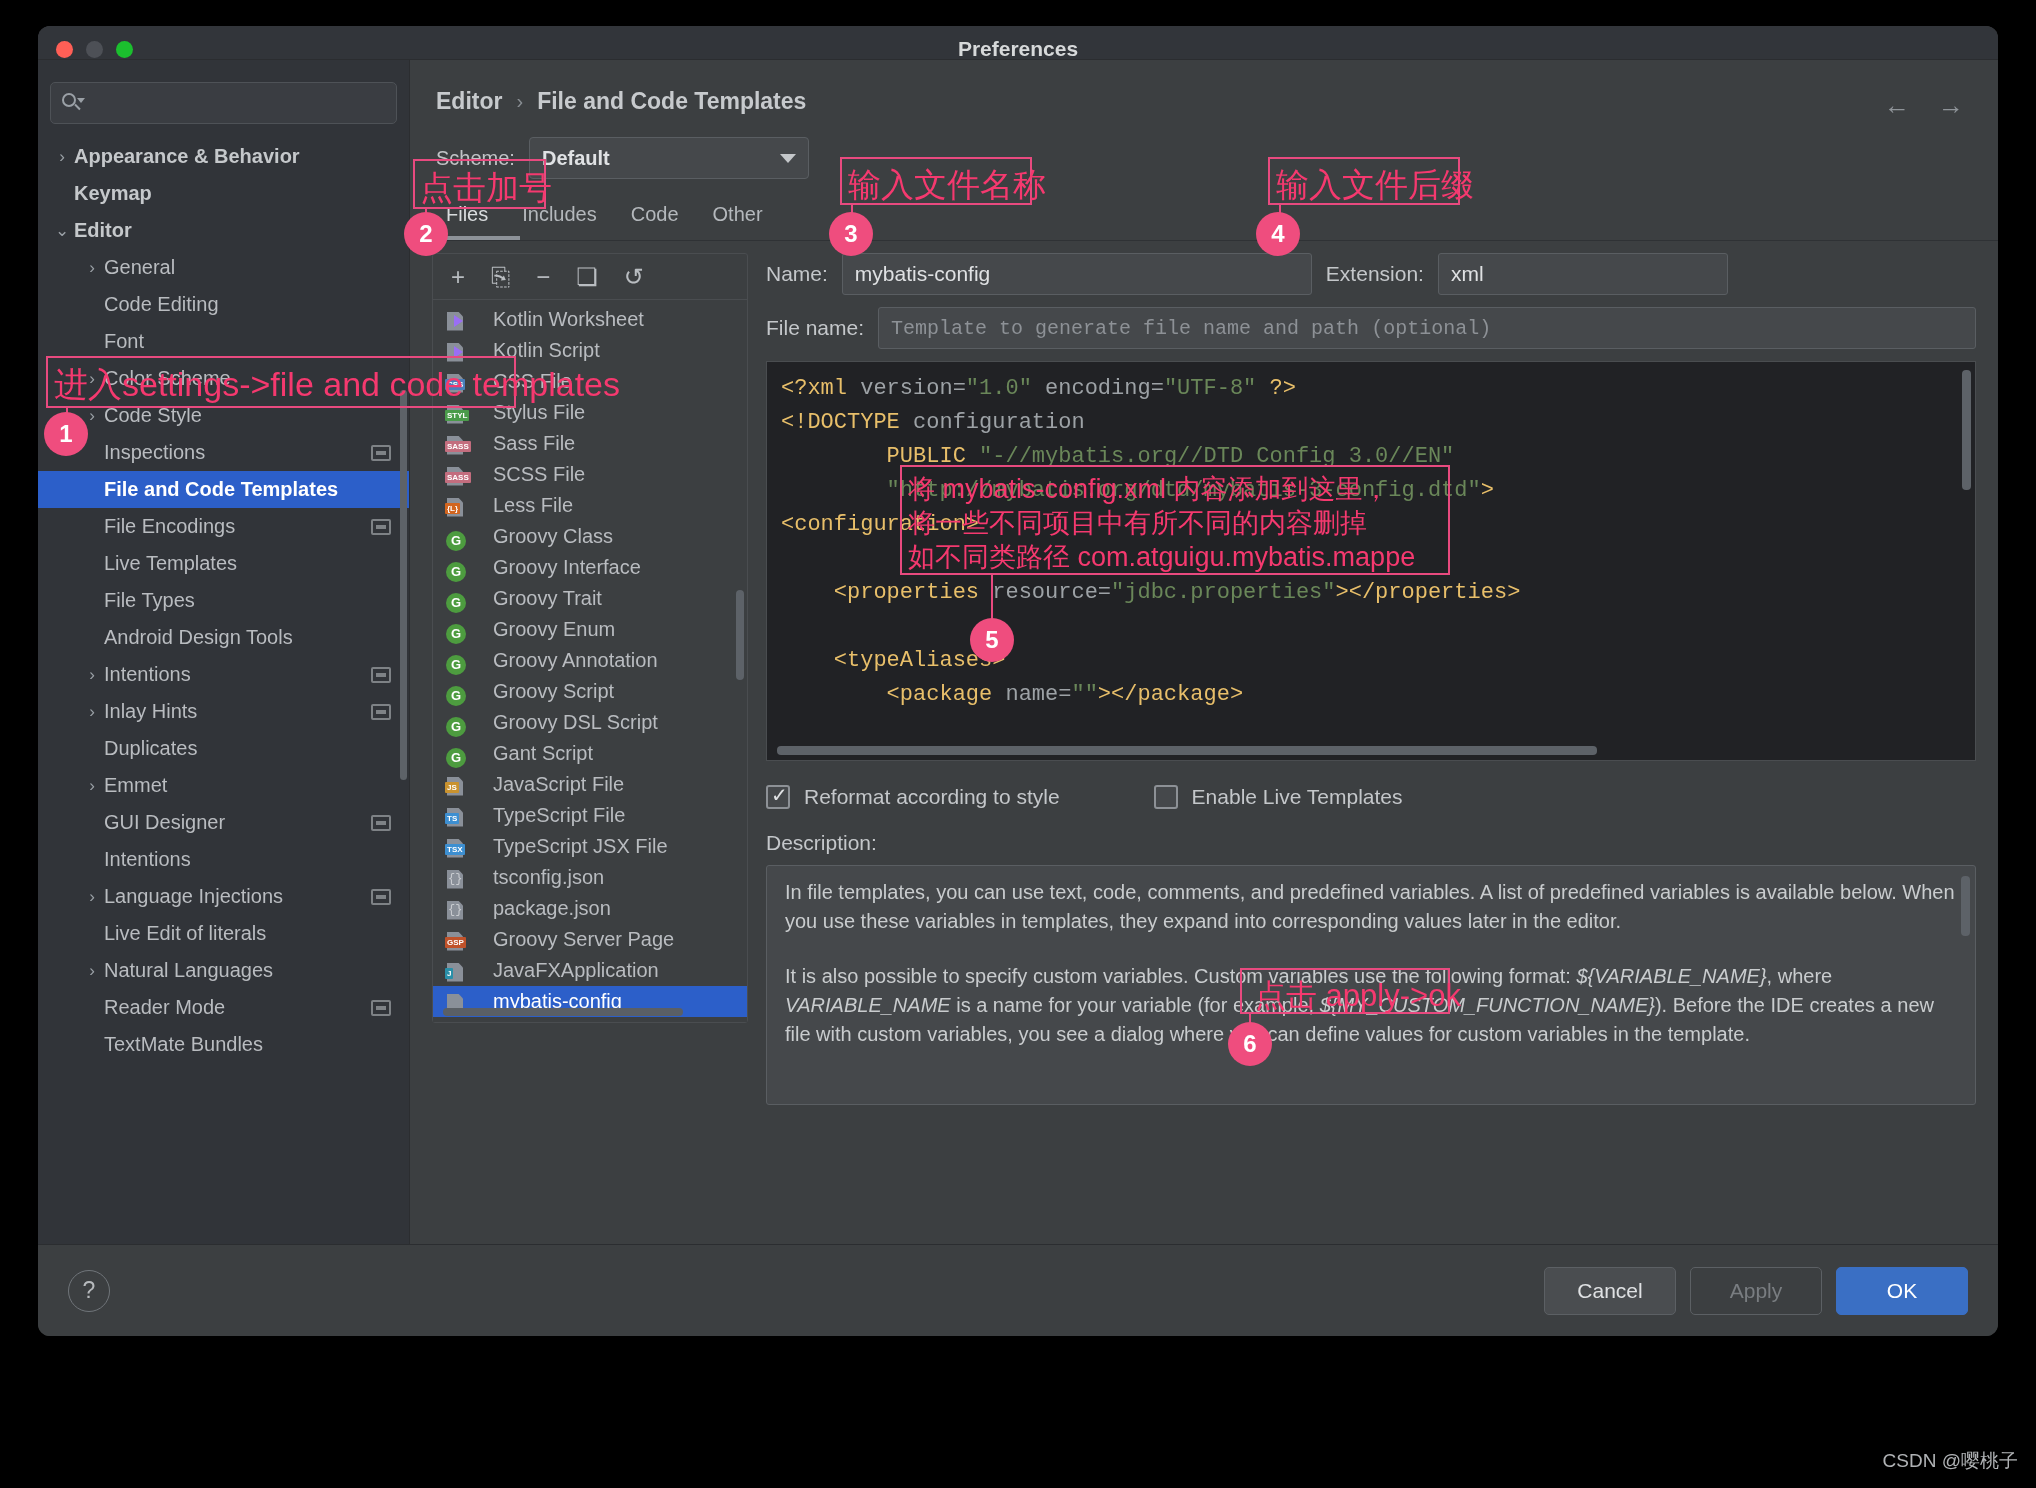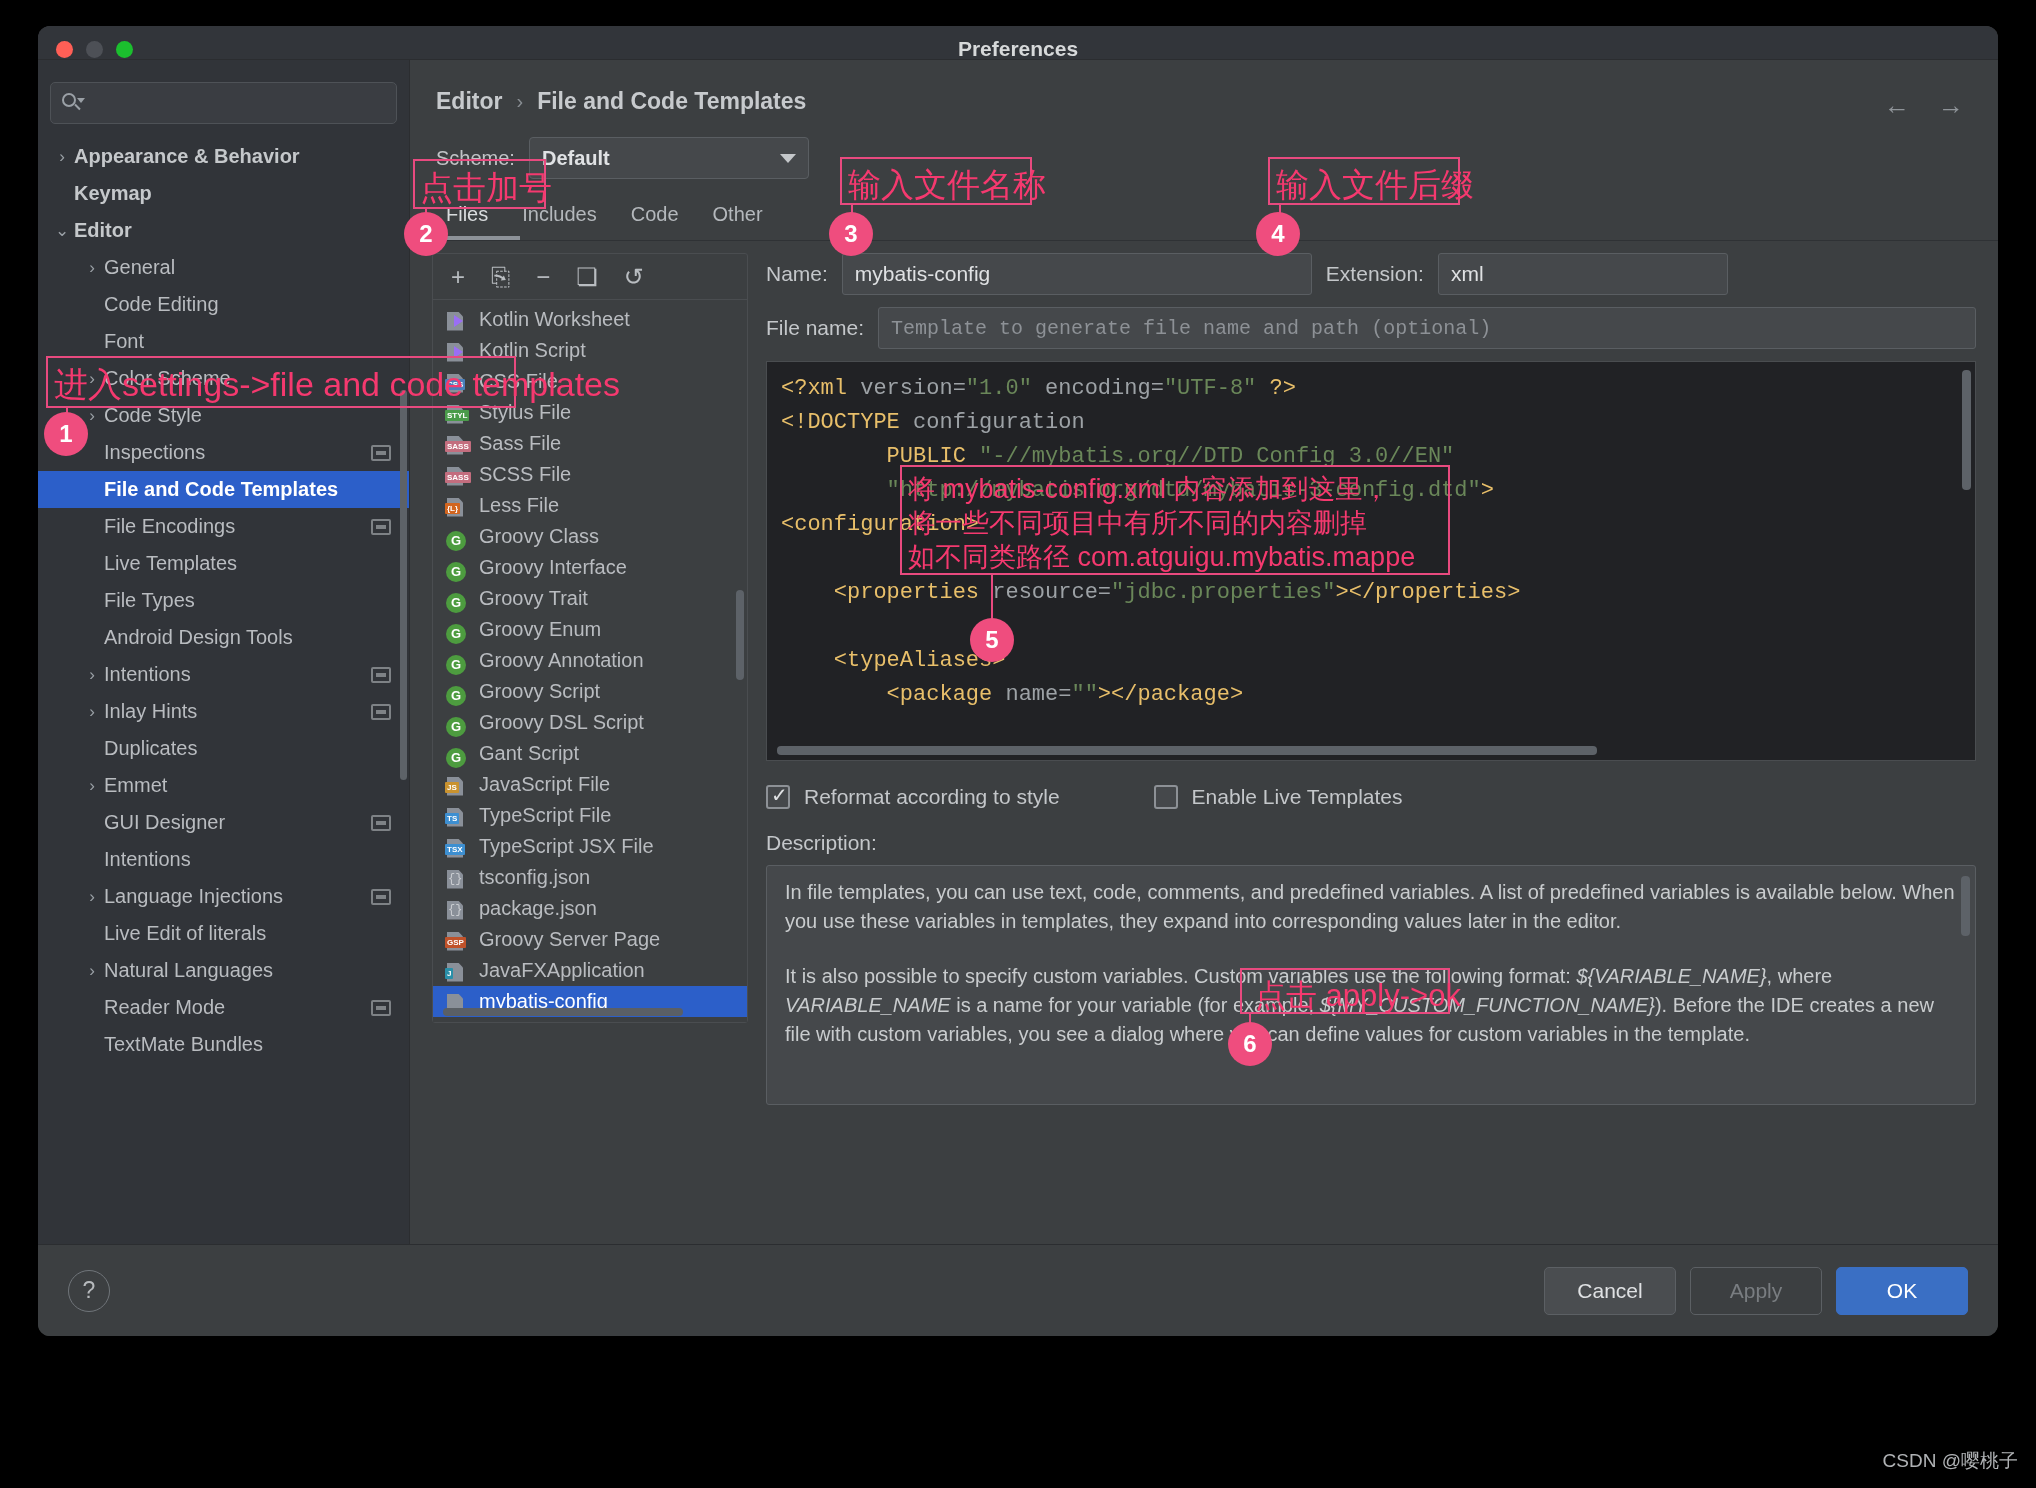--- a/index.html
+++ b/index.html
@@ -130,21 +130,21 @@
     display: flex; flex-direction: column; height: 770px; position: relative;
   }
   .list-toolbar {
     height: 46px; display: flex; align-items: center; gap: 26px;
     padding: 0 18px; border-bottom: 1px solid #4a4d50; color: #b5b9bd;
   }
   .tb-btn { font-size: 24px; line-height: 1; color: #b9bdc1; }
   .list-scroll-area { position: relative; flex: 1; overflow: hidden; background: #3c3f41; }
   .file-list { padding-top: 4px; }
   .file-row {
-    height: 31px; display: flex; align-items: center; gap: 12px;
+    height: 31px; display: flex; align-items: center; gap: 26px;
     padding-left: 12px; font-size: 20px; color: #b9bcc0; white-space: nowrap;
   }
   .file-row.selected { background: #2c5fc9; color: #ffffff; }
   .fi { width: 22px; min-width: 22px; height: 16px; position: relative; }
   .fi .page {
     position: absolute; left: 2px; top: 0; width: 16px; height: 19px;
     background: #8a9099;
     clip-path: polygon(0 0, 70% 0, 100% 26%, 100% 100%, 0 100%);
   }
   .fi .tag {

